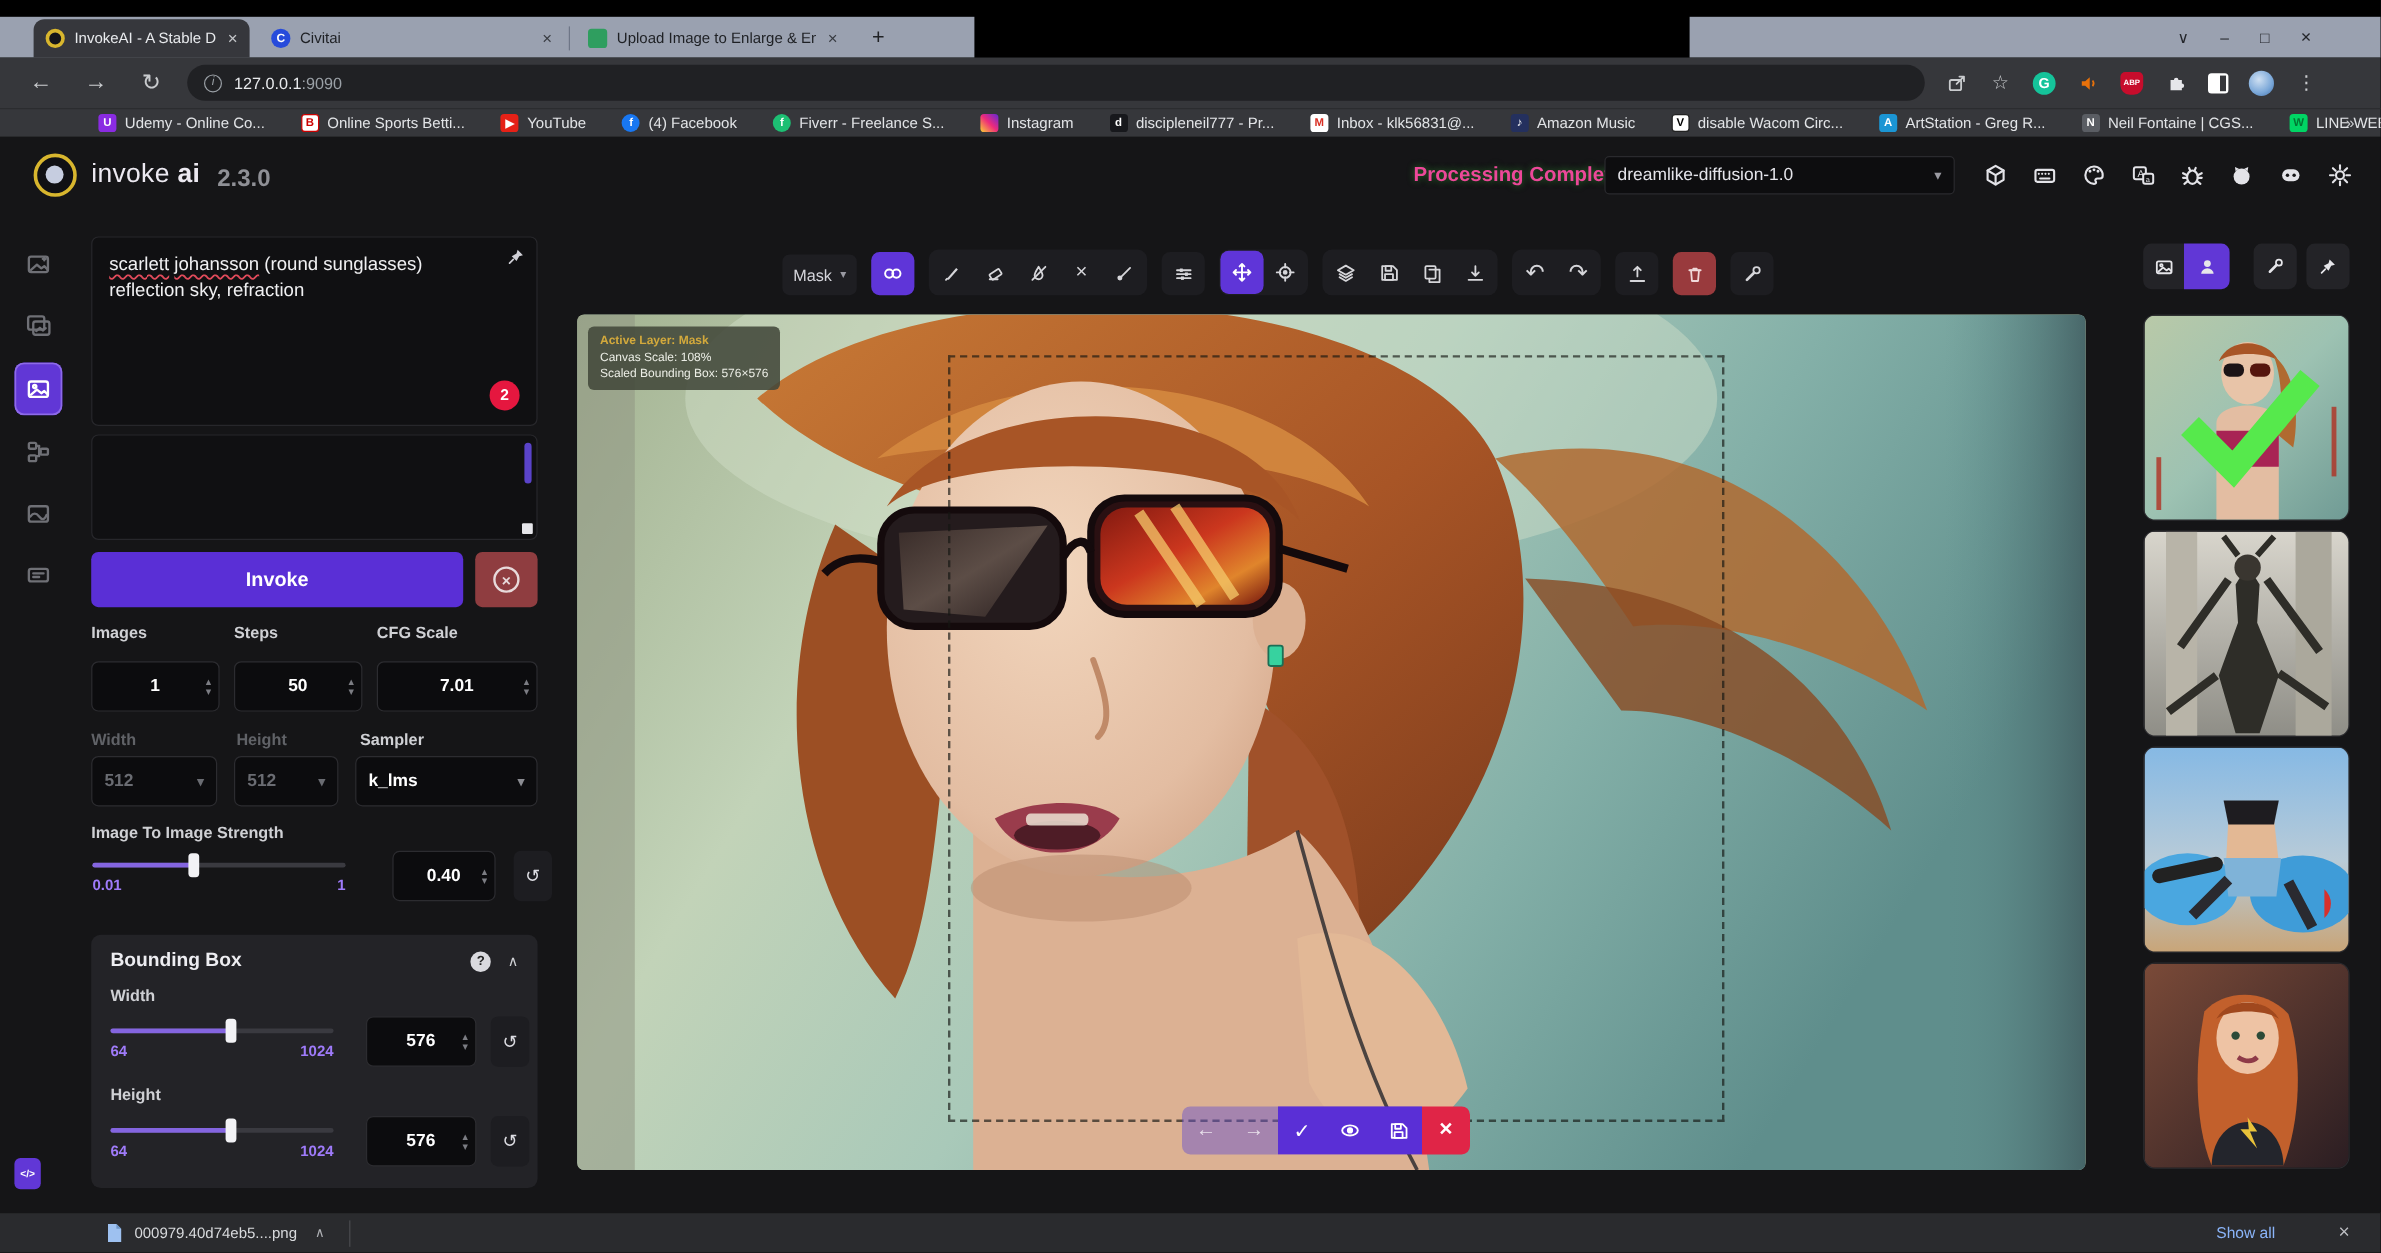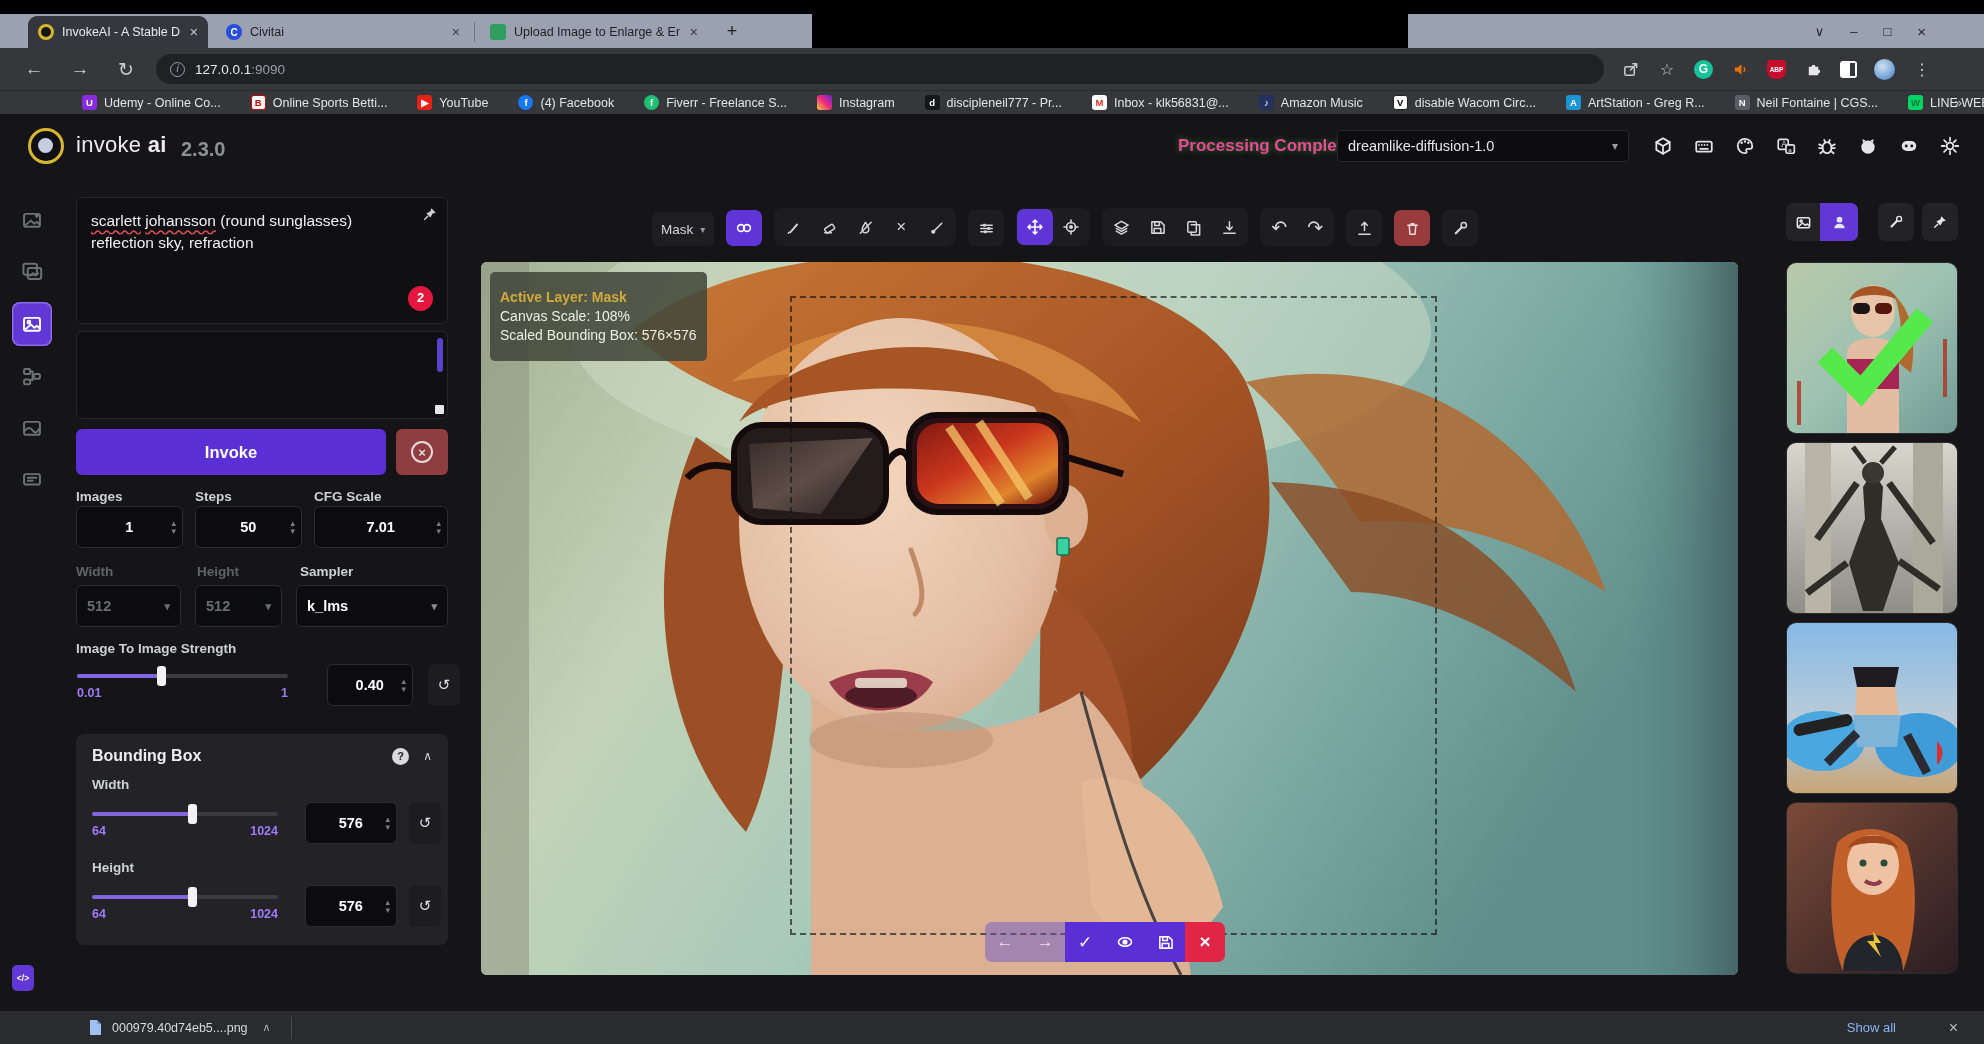--- a/index.html
+++ b/index.html
@@ -61,32 +61,32 @@
   .hico{width:22px;height:22px;display:flex;align-items:center;justify-content:center}
   svg.ic{stroke:currentColor;fill:none;stroke-width:1.6;stroke-linecap:round;stroke-linejoin:round}
 
   
   .rail{position:absolute;left:12px;top:86px;width:44px}
   .railbtn{width:40px;height:40px;margin:0 0 11px 0;border-radius:8px;display:flex;align-items:center;justify-content:center;color:#6f7076}
   .railbtn.active{background:#6137d6;color:#fff;height:44px;box-shadow:0 0 0 1.5px #8d6ae8 inset}
 
   
   .options{position:absolute;left:76px;top:83px;width:372px}
-  .promptbox{position:relative;width:100%;height:127px;background:#101012;border:1px solid #27272b;border-radius:6px;padding:12px 14px;font-size:15.5px;line-height:1.45;color:#f0f0f2;margin-bottom:7px}
+  .promptbox{position:relative;width:100%;height:158px;background:#101012;border:1px solid #27272b;border-radius:6px;padding:12px 14px;font-size:15.5px;line-height:1.45;color:#f0f0f2;margin-bottom:7px}
   .missp{text-decoration:underline;text-decoration-style:wavy;text-decoration-color:#e04a5a;text-underline-offset:3px}
   .pin-ico{position:absolute;right:9px;top:8px;color:#cfcfd6}
   .badge{position:absolute;right:14px;bottom:12px;width:25px;height:25px;border-radius:50%;background:#e5173f;color:#fff;font-size:13px;font-weight:bold;display:flex;align-items:center;justify-content:center}
   .negbox{position:relative;width:100%;height:88px;background:#101012;border:1px solid #27272b;border-radius:6px;padding:9px 20px 9px 14px;font-size:14.5px;line-height:1.42;color:#c9c9ce;overflow:hidden;margin-bottom:10px}
   .negscroll{position:absolute;right:4px;top:6px;width:6px;height:34px;border-radius:3px;background:#5a43c9}
   .negresize{position:absolute;right:3px;bottom:4px;width:9px;height:9px;background:#e6e6ea;border-radius:1px}
   .invoke-row{display:grid;grid-template-columns:1fr 52px;gap:10px;margin-bottom:14px}
   .invoke-btn{height:46px;background:#5a2fd6;border-radius:6px;color:#fff;font-size:16.5px;font-weight:bold;display:flex;align-items:center;justify-content:center}
   .cancel-btn{height:46px;background:#8f3d40;border-radius:6px;display:flex;align-items:center;justify-content:center}
   .cancel-x{width:22px;height:22px;border-radius:50%;border:2px solid #e8dadb;color:#e8dadb;font-size:13px;font-weight:bold;display:flex;align-items:center;justify-content:center}
-  .lblrow3{display:grid;grid-template-columns:107px 107px 1fr;gap:12px;margin-bottom:2px}
+  .lblrow3{display:grid;grid-template-columns:107px 107px 1fr;gap:12px;margin-bottom:16px}
   .plabel{font-size:13.5px;font-weight:bold;color:#cfd0d4}
   .plabel.dim{color:#606267}
   .inrow3{display:grid;grid-template-columns:107px 107px 1fr;gap:12px;margin-bottom:16px}
   .numbox{height:42px;background:#0c0c0e;border:1px solid #2c2c30;border-radius:6px;display:flex;align-items:center;padding:0 6px 0 10px}
   .numbox .val{flex:1;text-align:center;font-size:14.5px;font-weight:bold;color:#fff}
   .steppers{display:flex;flex-direction:column;line-height:8px;color:#7c7d83;font-size:9px;text-align:center}
   .whsrow-l{display:grid;grid-template-columns:105px 87px 1fr;gap:16px;margin-bottom:6px}
   .whsrow{display:grid;grid-template-columns:105px 87px 1fr;gap:14px;margin-bottom:14px}
   .selbox{height:42px;background:#0c0c0e;border:1px solid #2c2c30;border-radius:6px;display:flex;align-items:center;padding:0 10px;font-size:14.5px;font-weight:bold;color:#fff}
   .selbox .chev{margin-left:auto;color:#8b8c92;font-size:11px}
@@ -118,21 +118,21 @@
   .cv-toolbar{position:absolute;left:652px;top:88px;height:44px;display:flex;align-items:flex-end;gap:12px}
   .mask-select{height:34px;background:#1e1e22;border-radius:6px;display:flex;align-items:center;padding:0 9px;gap:7px;font-size:13.5px;color:#d4d4da}
   .tgroup{display:flex;background:#1d1d21;border-radius:8px;padding:1px}
   .tbtn{width:36px;height:36px;border-radius:7px;display:flex;align-items:center;justify-content:center;color:#d6d6da;font-size:15px}
   .tbtn.solo{background:#1d1d21}
   .tbtn.active{background:#5f35d8;color:#fff}
   .tbtn.danger{background:#993a3d;color:#f0d9da}
 
   
   .canvas{position:absolute;left:481px;top:148px;width:1257px;height:713px;border-radius:6px;overflow:hidden;background:#9fb39a}
-  .cv-info{position:absolute;left:9px;top:10px;background:rgba(66,72,58,.88);border-radius:5px;padding:16px 10px;font-size:14px;line-height:1.35}
+  .cv-info{position:absolute;left:9px;top:10px;background:rgba(66,72,58,.88);border-radius:5px;padding:6px 10px;font-size:10px;line-height:1.35}
   .cv-info .l1{color:#d3a93c;font-weight:bold}
   .cv-info .l2,.cv-info .l3{color:#eceee6}
   .bbox-dash{position:absolute;left:309px;top:34px;width:647px;height:639px;border:2px dashed rgba(20,22,18,.65)}
   .cv-bottombar{position:absolute;left:504px;top:660px;height:40px;display:flex}
   .cbb-a{display:flex;background:rgba(104,84,205,.48);border-radius:7px 0 0 7px}
   .cbb-b{display:flex;background:#5a2fd6}
   .cbb-c{display:flex;background:#e02547;border-radius:0 7px 7px 0}
   .cbtn{width:40px;height:40px;display:flex;align-items:center;justify-content:center;color:#fff;font-size:17px}
   .cbb-a .cbtn{color:rgba(255,255,255,.75)}
 

